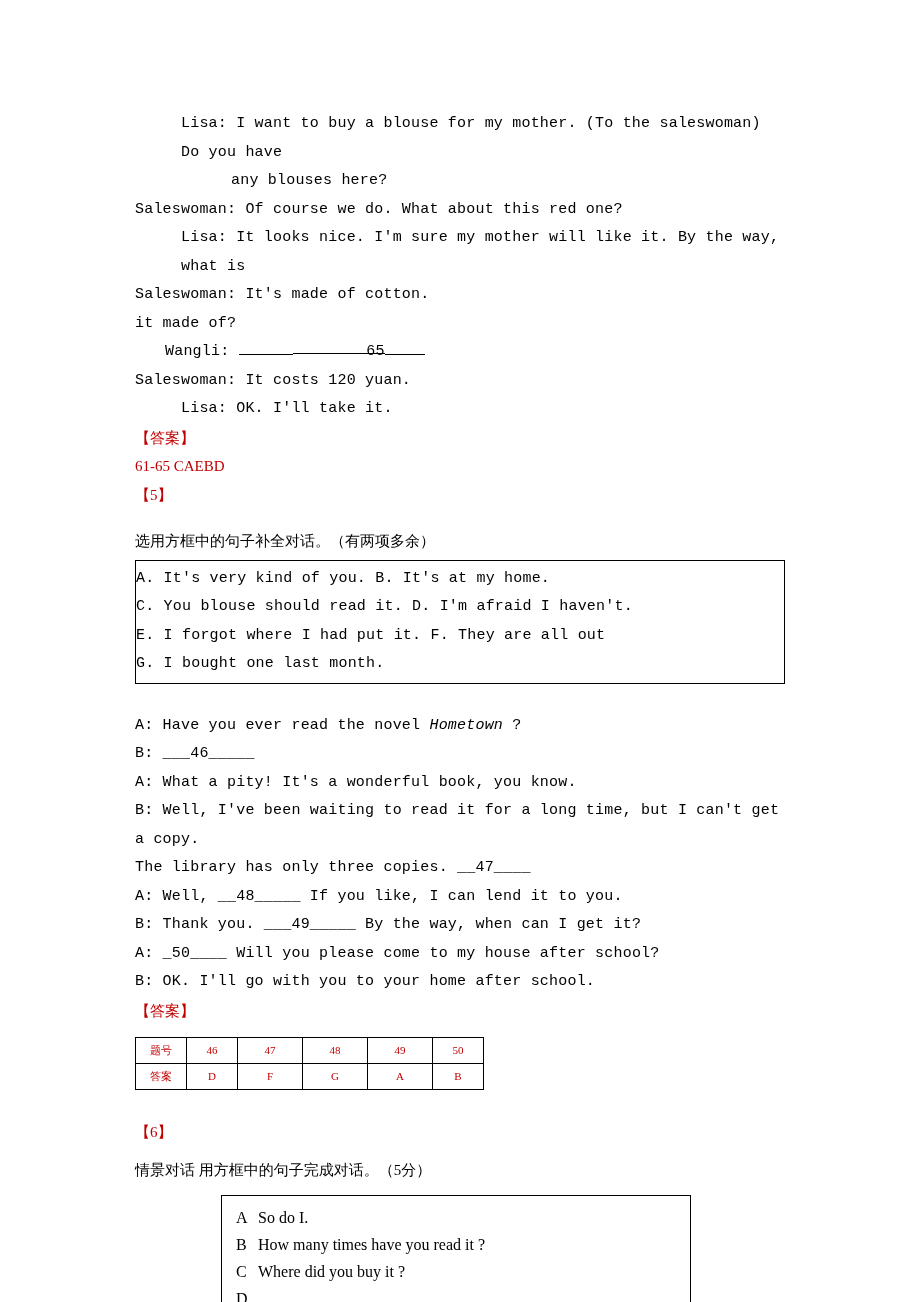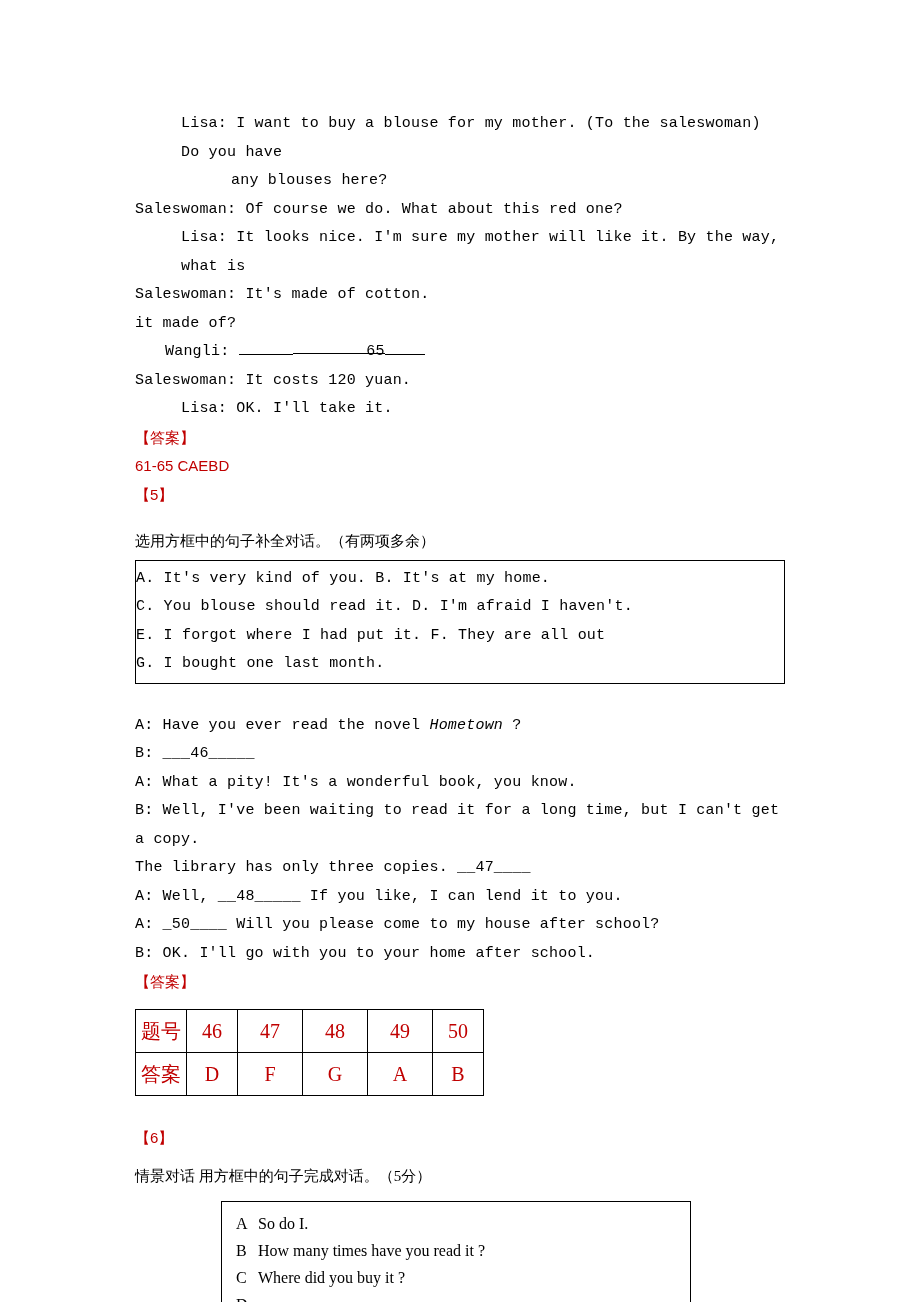--- a/index.html
+++ b/index.html
@@ -1,26 +1,26 @@
 <!DOCTYPE html>
 <html><head>
 <meta charset="utf-8">
 <style>
 body{margin:0;background:#fff;font-family:"SimSun","NSimSun","Songti SC","STSong",serif;font-size:15px;line-height:1.9;color:#000}
 .page{width:920px;min-height:1302px;box-sizing:border-box;padding:110px 135px 60px 135px;position:relative}
 .mono{font-family:"Courier New",Courier,monospace;letter-spacing:.2px}
 .cjk{font-family:"SimSun","NSimSun","Songti SC","STSong",serif}
 .indent1{padding-left:46px}
-.red{color:#c00000;font-family:Liberation Sans, sans-serif}
+.red{color:#c00000;font-family:Liberation Serif, serif}
 .blank{border-bottom:1px solid #000;display:inline-block;height:1em;vertical-align:baseline}
 .blank65{width:92px;text-align:right}
 .blankpad{width:54px}
 .box{border:1px solid #000;padding:4px 0;margin:4px 0 10px 0}
 table.ans{border-collapse:collapse;margin:12px 0 0 0}
-table.ans td,table.ans th{border:1px solid #000;padding:2px 0;text-align:center;font-family:"SimSun","NSimSun",serif;font-size:20px}
+table.ans td,table.ans th{border:1px solid #000;padding:2px 0;text-align:center;font-family:"SimSun","NSimSun",serif;font-size:11px}
 table.ans .hcol{width:50px}
 table.ans .dcol{width:50px}
 table.ans .wcol{width:64px}
 .section-gap{height:18px}
 .big-gap{height:28px}
 .shortline{margin:0}
 .ital{font-style:italic}
 .box6{border:1px solid #000;padding:8px 14px;margin:10px 0 0 86px;width:440px;font-family:"Times New Roman",Times,serif;font-size:16px;line-height:1.7}
 .optcol{display:inline-block;width:22px}
 </style>
@@ -59,20 +59,21 @@
   <div class="section-gap"></div>
 
   <div class="mono shortline">
     <span>A: Have you ever read the novel </span><span class="ital">Hometown</span><span> ?</span>
   </div>
   <div class="mono shortline">B: ___46_____</div>
   <div class="mono shortline">A: What a pity! It's a wonderful book, you know.</div>
   <div class="mono shortline">B: Well, I've been waiting to read it for a long time, but I can't get a copy.</div>
   <div class="mono shortline">The library has only three copies. __47____</div>
   <div class="mono shortline">A: Well, __48_____ If you like, I can lend it to you.</div>
+  <div class="mono shortline">B: Thank you. ___49_____ By the way, when can I get it?</div>
   <div class="mono shortline">A: _50____ Will you please come to my house after school?</div>
   <div class="mono shortline">B: OK. I'll go with you to your home after school.</div>
   <div class="red shortline">【答案】</div>
 
   <table class="ans">
     <tbody>
         <tr>
       <td class="hcol red">题号</td>
       <td class="dcol red">46</td>
       <td class="wcol red">47</td>

